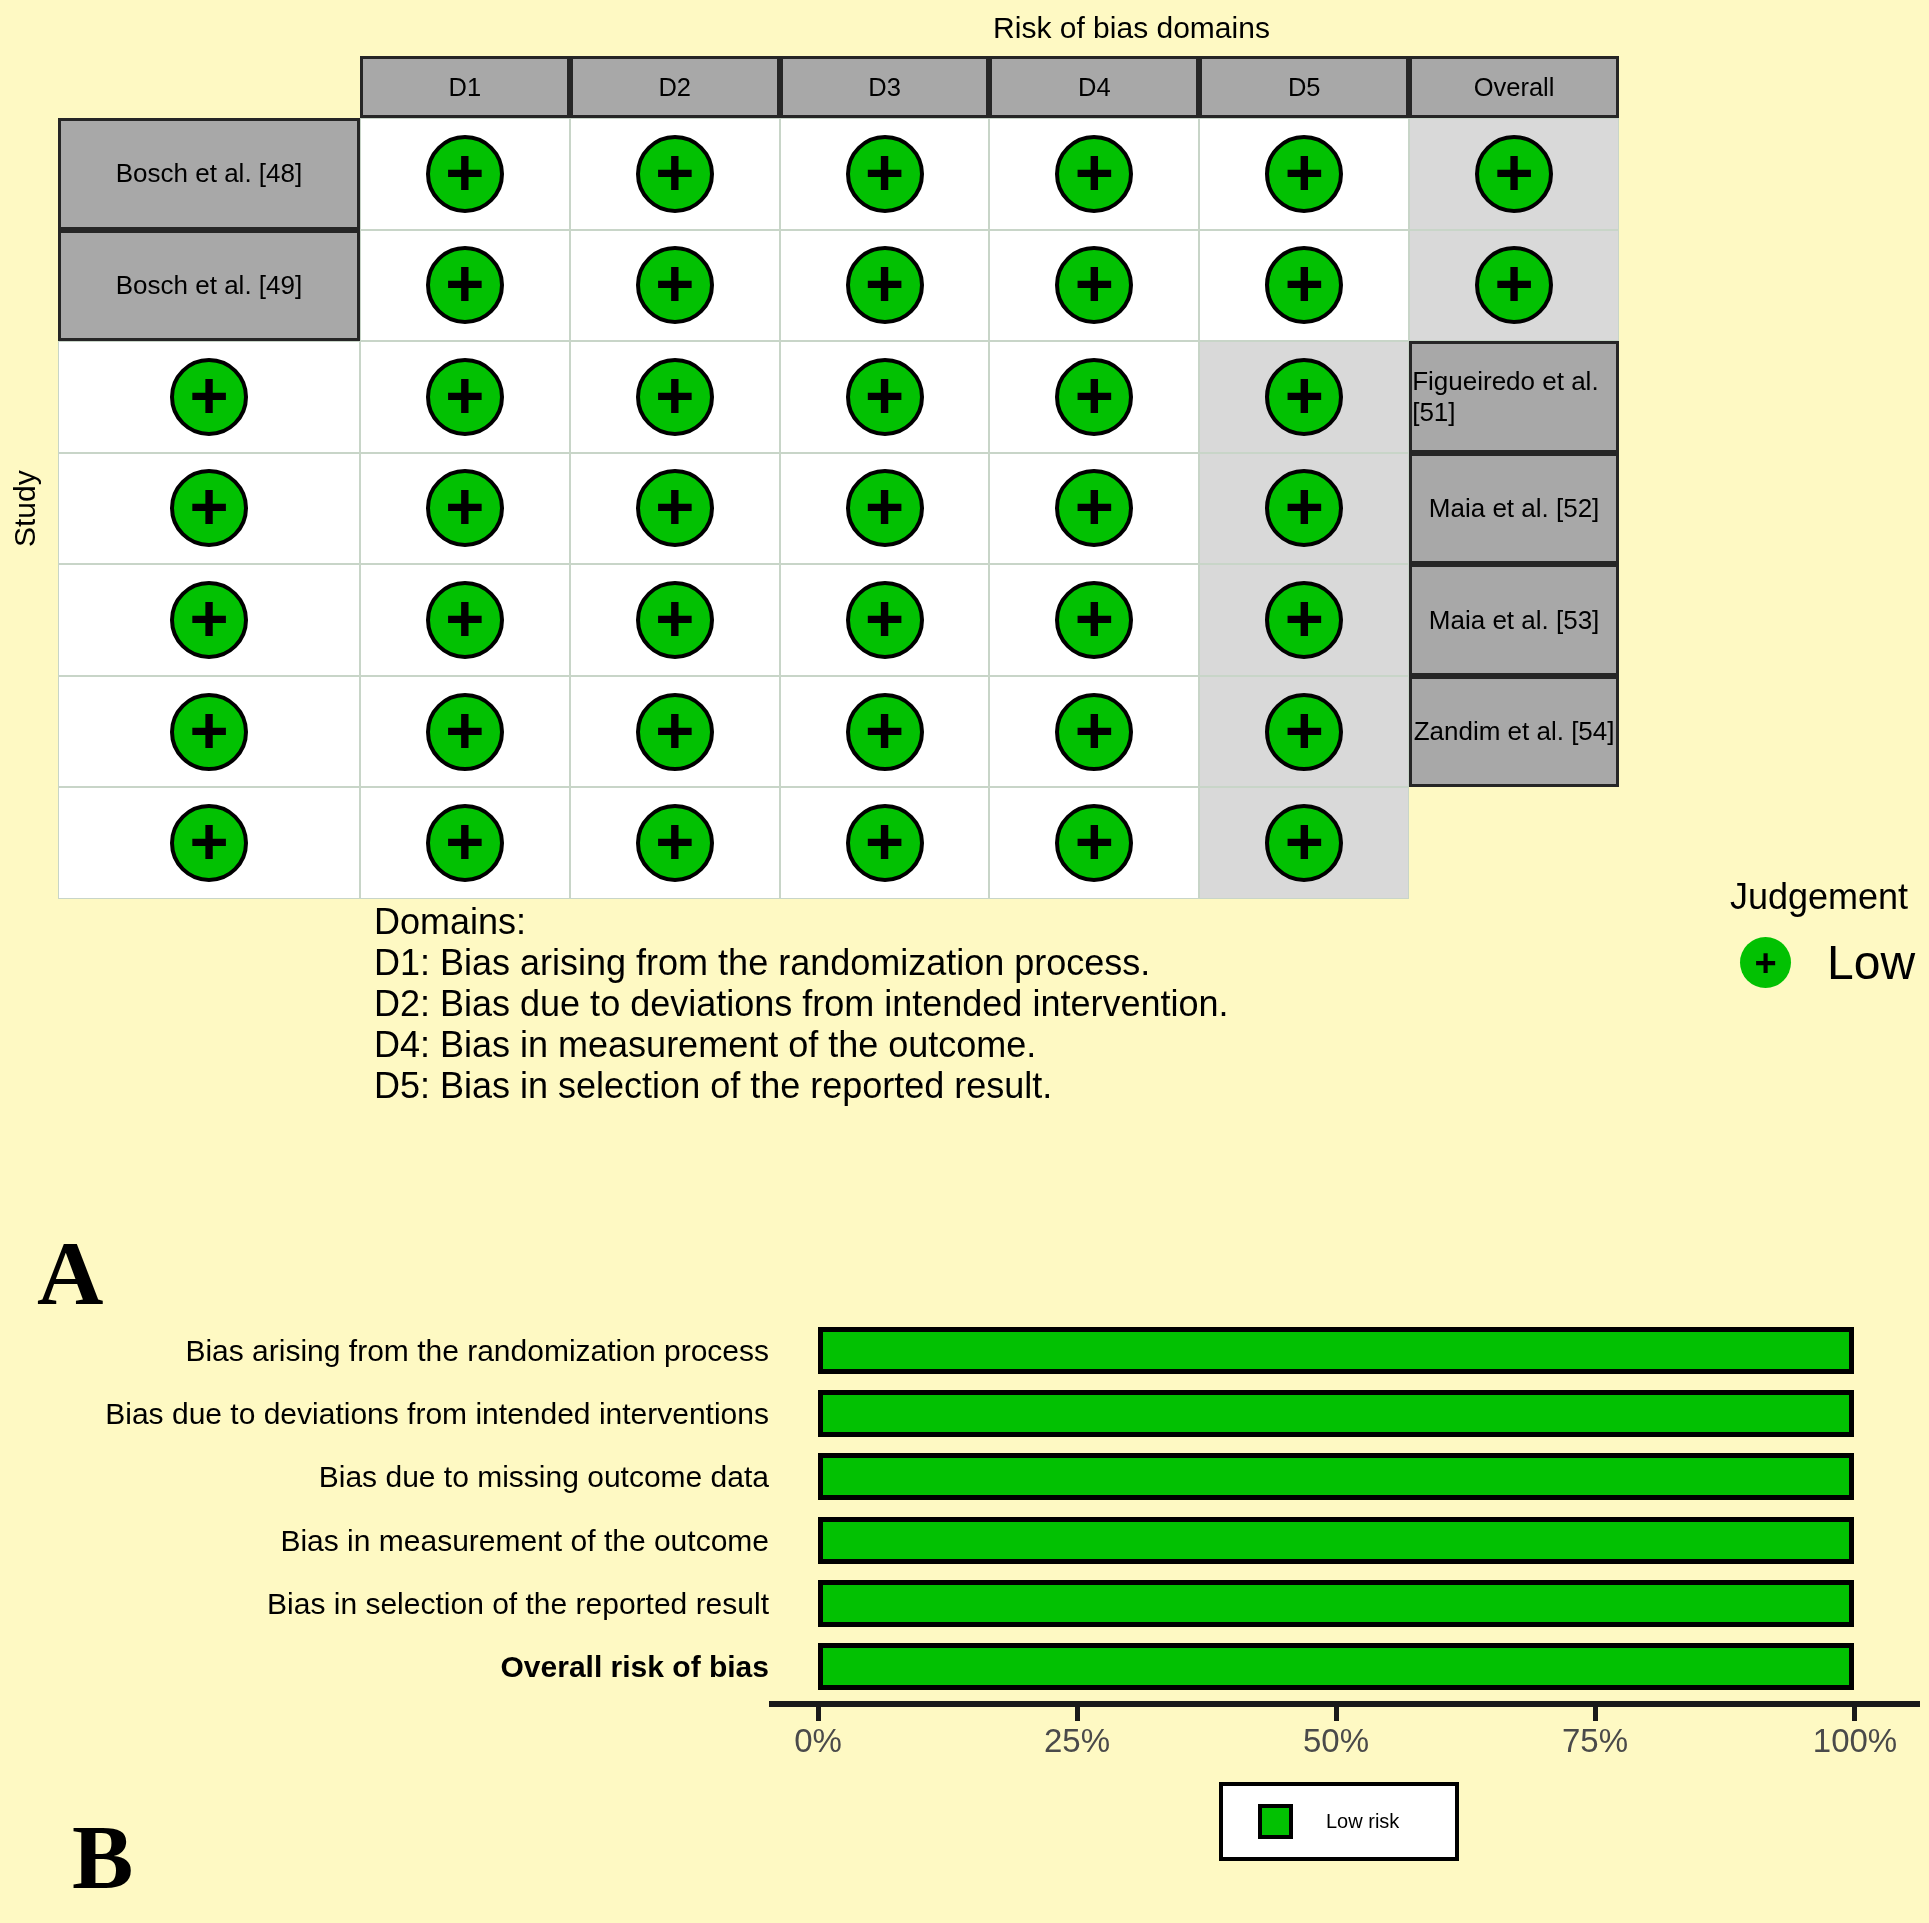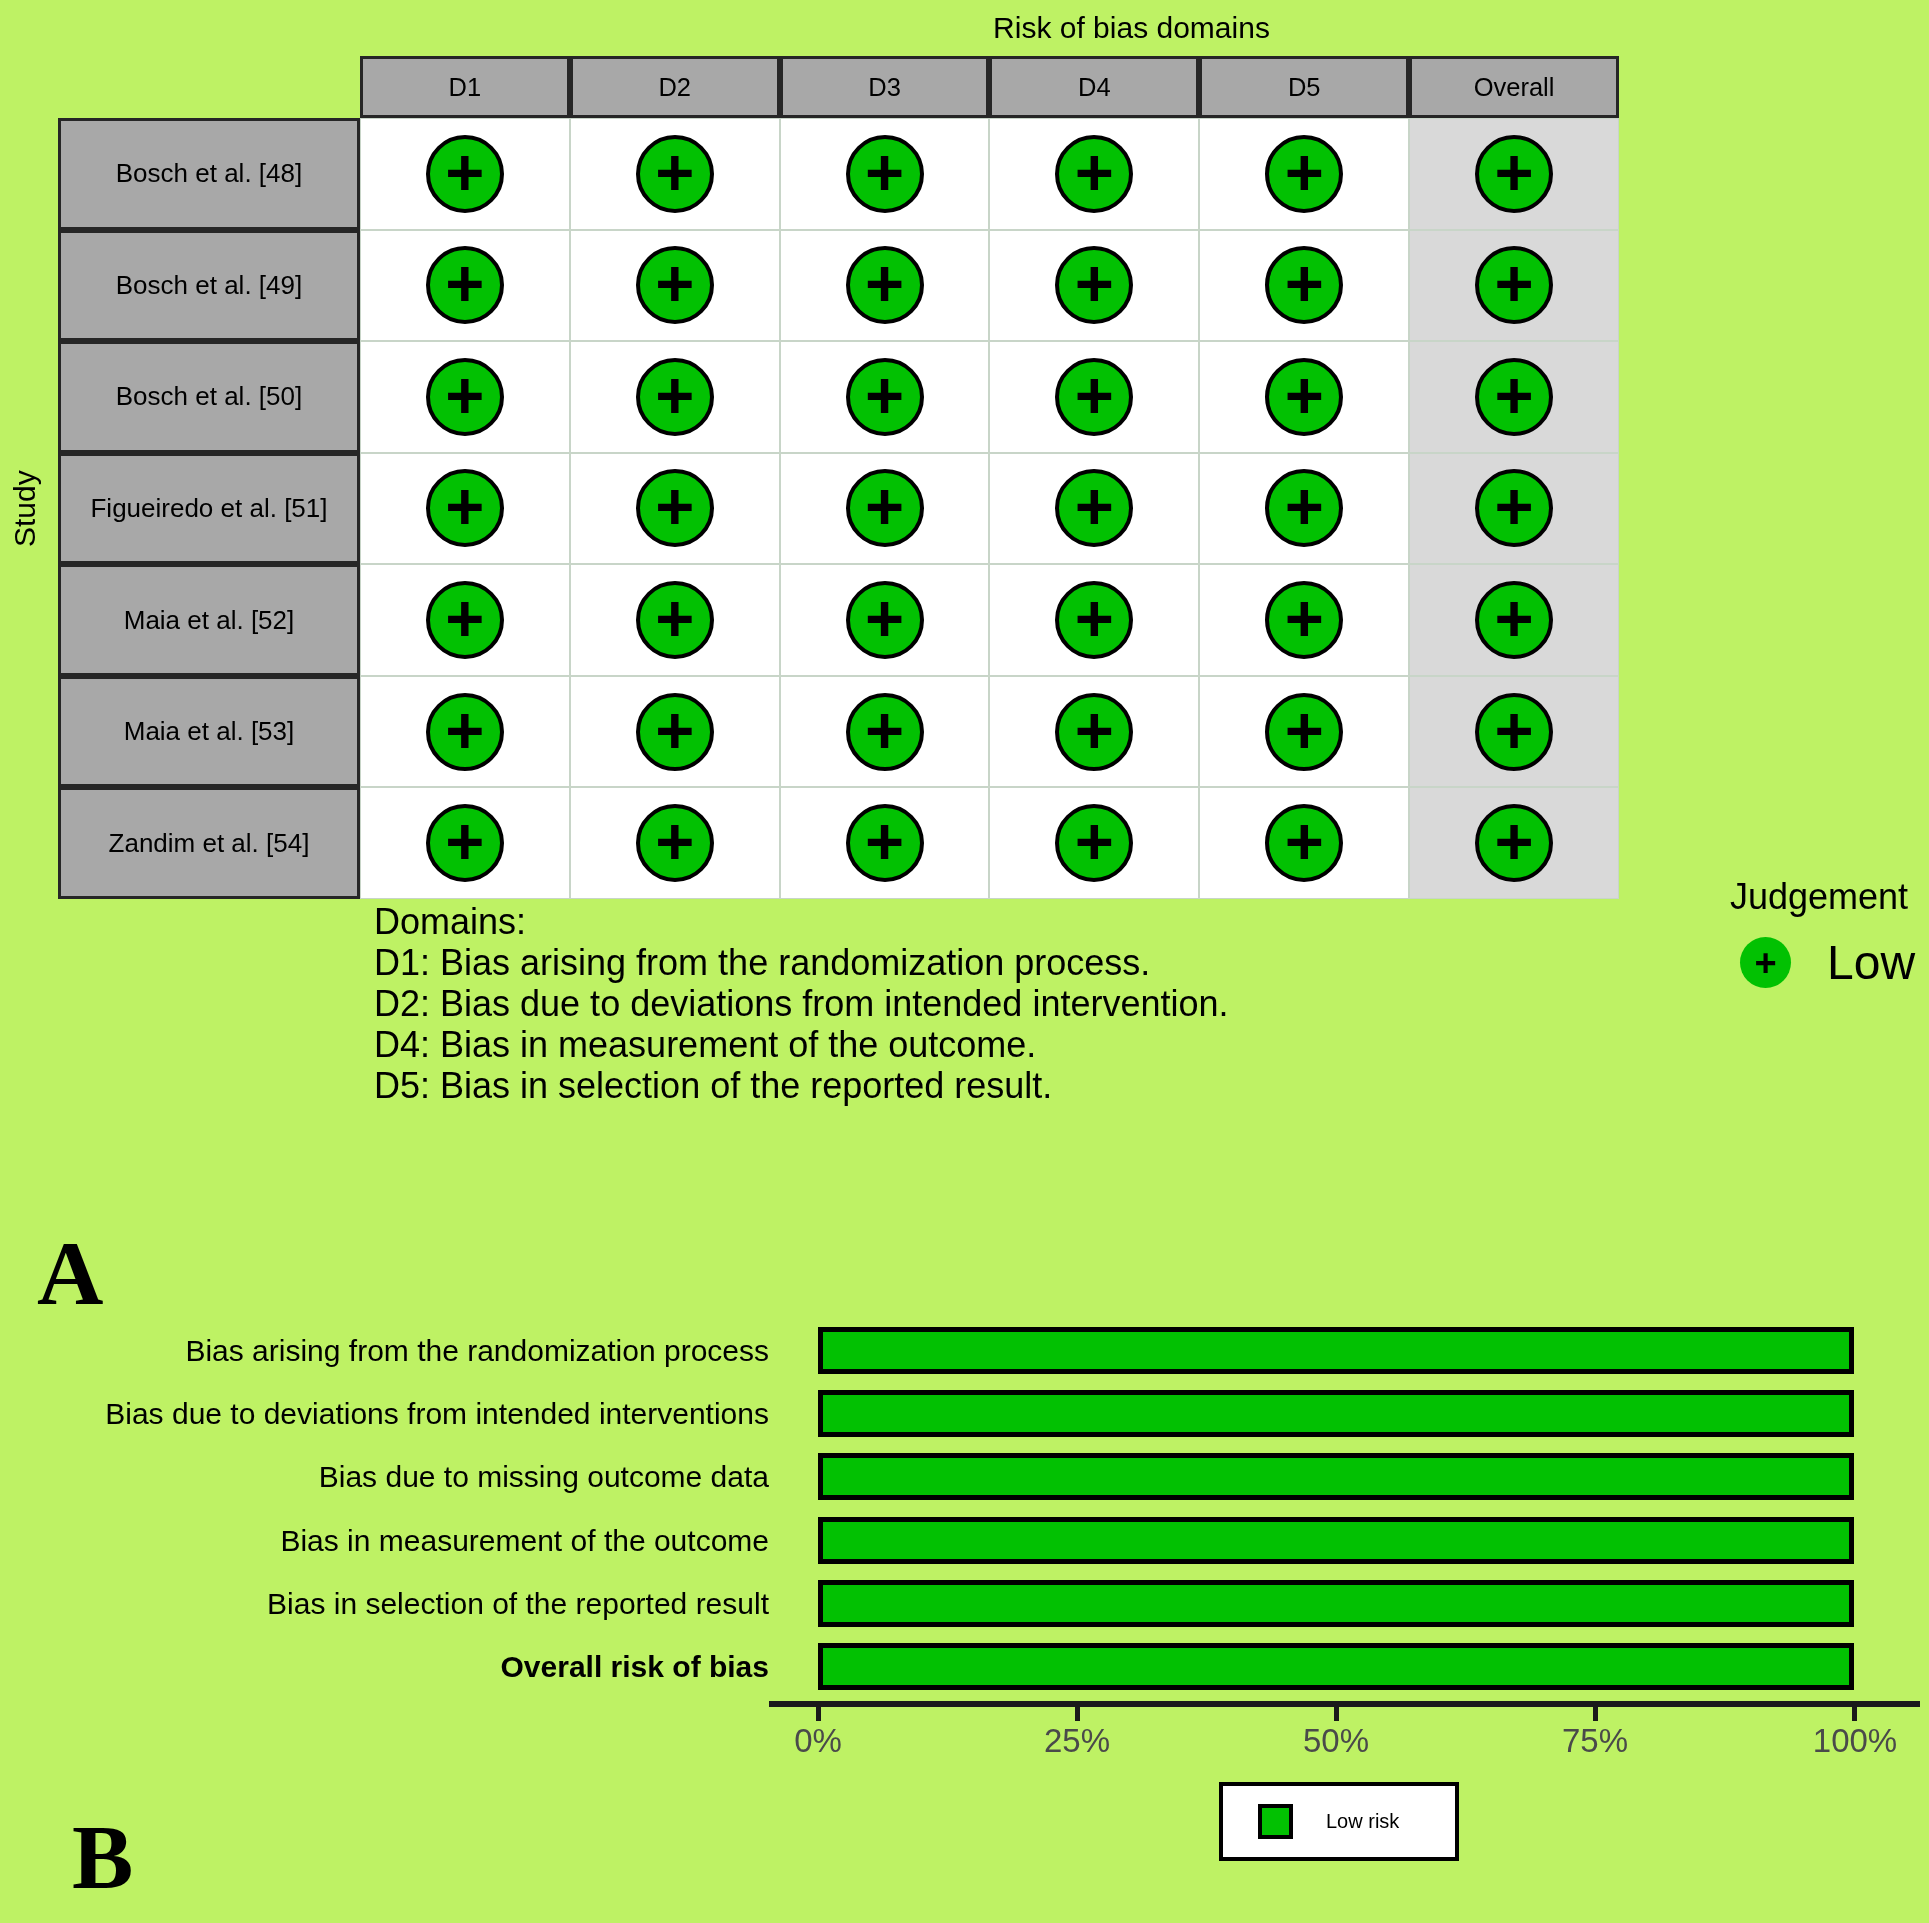--- a/index.html
+++ b/index.html
@@ -1,17 +1,17 @@
 <!DOCTYPE html>
 <html style="font-size:13px"><head>
 <meta charset="utf-8">
 <style>
   html,body { margin:0; padding:0; background:#ffffff; }
   #canvas {
-    position:relative; width:1929px; height:1924px; background:#bef264;
+    position:relative; width:1929px; height:1924px; background:#fef9c3;
     font-family:"Liberation Sans", sans-serif; color:#000; overflow:hidden;
     --green:#02C102; --header-gray:#a8a8a8; --overall-gray:#d9d9d9;
     --grid-line:#c8d5c8; --dark-border:#262626; --tick-gray:#4a4a4a;
   }
 
   
   .tl-title { position:absolute; left:359px; top:10px; width:1545px; text-align:center;
               font-size:30px; line-height:36px; }
   .study-label { position:absolute; left:1.6px; top:385px; height:247px; width:46px;
                  display:flex; align-items:center; justify-content:center;
@@ -140,21 +140,20 @@
       <div class="tl-ccell">
         <div class="tl-circle">
           <span>+</span>
         </div>
       </div>
       <div class="tl-ccell overall">
         <div class="tl-circle">
           <span>+</span>
         </div>
       </div>
-      <div class="tl-rcell">Bosch et al. [50]</div>
       <div class="tl-ccell">
         <div class="tl-circle">
           <span>+</span>
         </div>
       </div>
       <div class="tl-ccell">
         <div class="tl-circle">
           <span>+</span>
         </div>
       </div>

